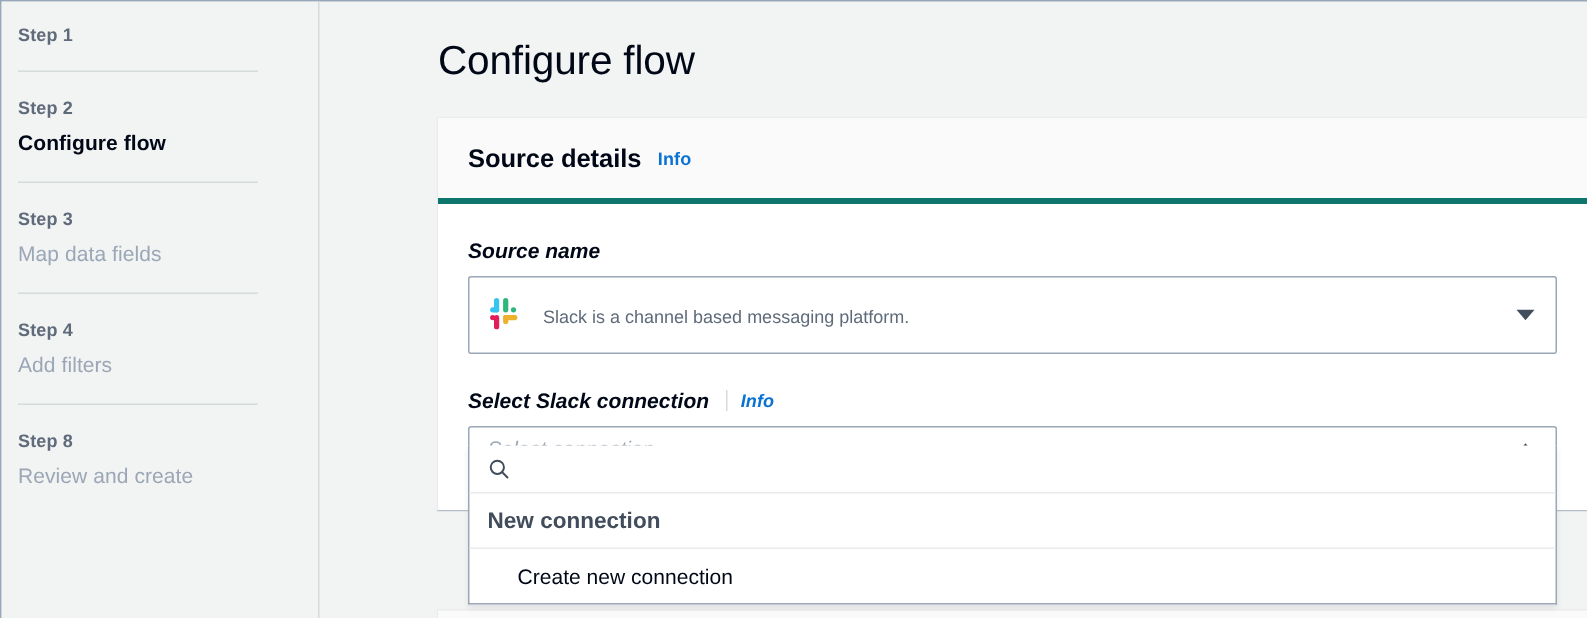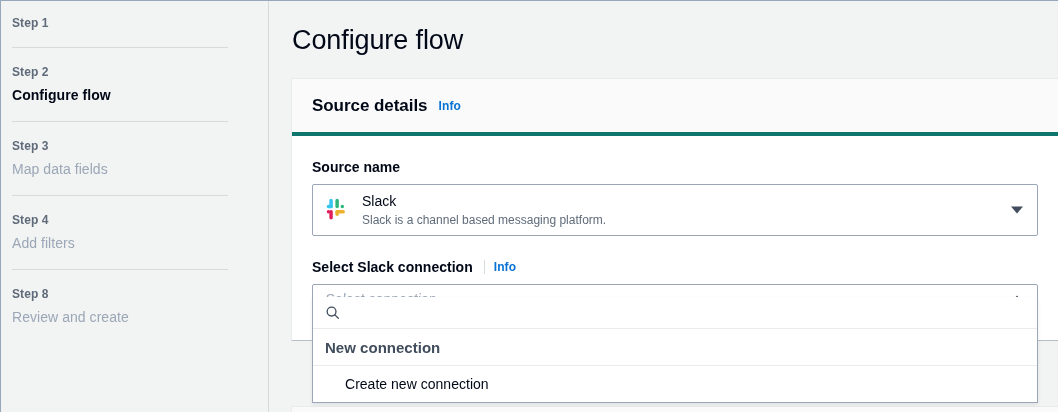--- a/index.html
+++ b/index.html
@@ -24,21 +24,21 @@
     border-left: 1px solid #97a8bb;
     background: #f2f3f3;
     overflow: hidden;
   }
 
   
   .wizard-nav {
     position: absolute;
     left: 0;
     top: 0;
-    width: 268px;
+    width: 212px;
     height: 412px;
     box-sizing: border-box;
     padding: 14px 0 0 0;
     background: #f2f3f3;
     border-right: 1px solid #d5dbdb;
   }
   .step-block {
     padding: 0 40px 0 11px;
   }
   .step-number {
@@ -132,20 +132,21 @@
   }
 
   .field-label {
     font-size: 14px;
     font-weight: bold;
     color: #000716;
     line-height: 18px;
     display: flex;
     align-items: center;
     letter-spacing: 0.02px;
+    font-style: italic;
   }
   .label-sep {
     display: inline-block;
     width: 1px;
     height: 14px;
     background: #d5dbdb;
     margin: 0 9px 0 11px;
   }
   .field-label .info-link {
     margin-left: 0;
@@ -343,21 +344,20 @@
                   <rect x="10" y="4" width="8" height="22" rx="4" fill="#36c5f0"></rect>
                   <rect x="4" y="18" width="14" height="8" rx="4" fill="#36c5f0"></rect>
                   <rect x="24" y="4" width="8" height="22" rx="4" fill="#2eb67d"></rect>
                   <rect x="36" y="18" width="8" height="8" rx="4" fill="#2eb67d"></rect>
                   <rect x="10" y="30" width="8" height="22" rx="4" fill="#e01e5a"></rect>
                   <rect x="4" y="30" width="8" height="8" rx="4" fill="#e01e5a"></rect>
                   <rect x="24" y="30" width="8" height="14" rx="4" fill="#ecb22e"></rect>
                   <rect x="24" y="30" width="22" height="8" rx="4" fill="#ecb22e"></rect>
                 </svg></span>
             <span class="option-texts">
-              <span class="option-title">Slack</span>
               <span class="option-desc">Slack is a channel based messaging platform.</span>
             </span>
             <span class="caret down"></span>
           </div>
         </div>
 
         <div class="connection-field">
           <div class="field-label">
             <span>Select Slack connection</span>
             <span class="label-sep"></span>

